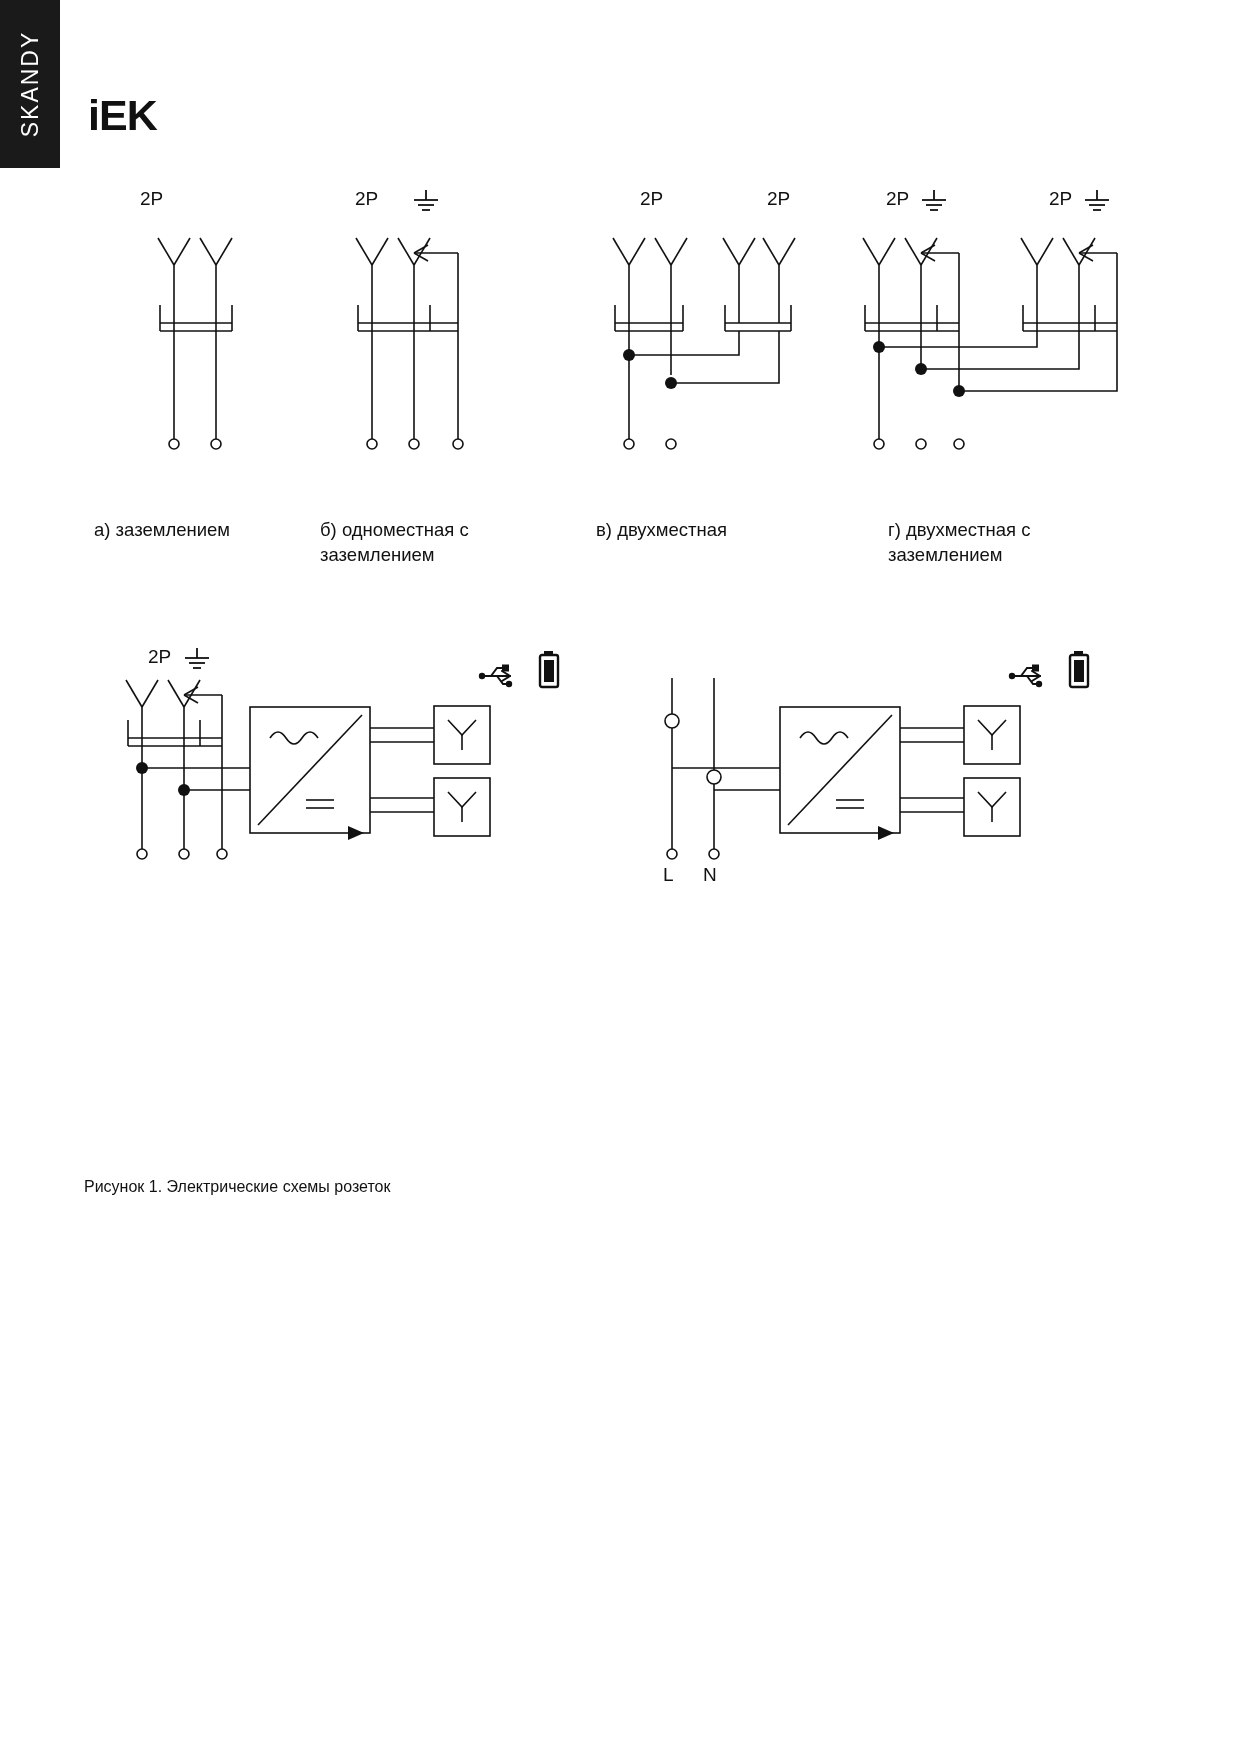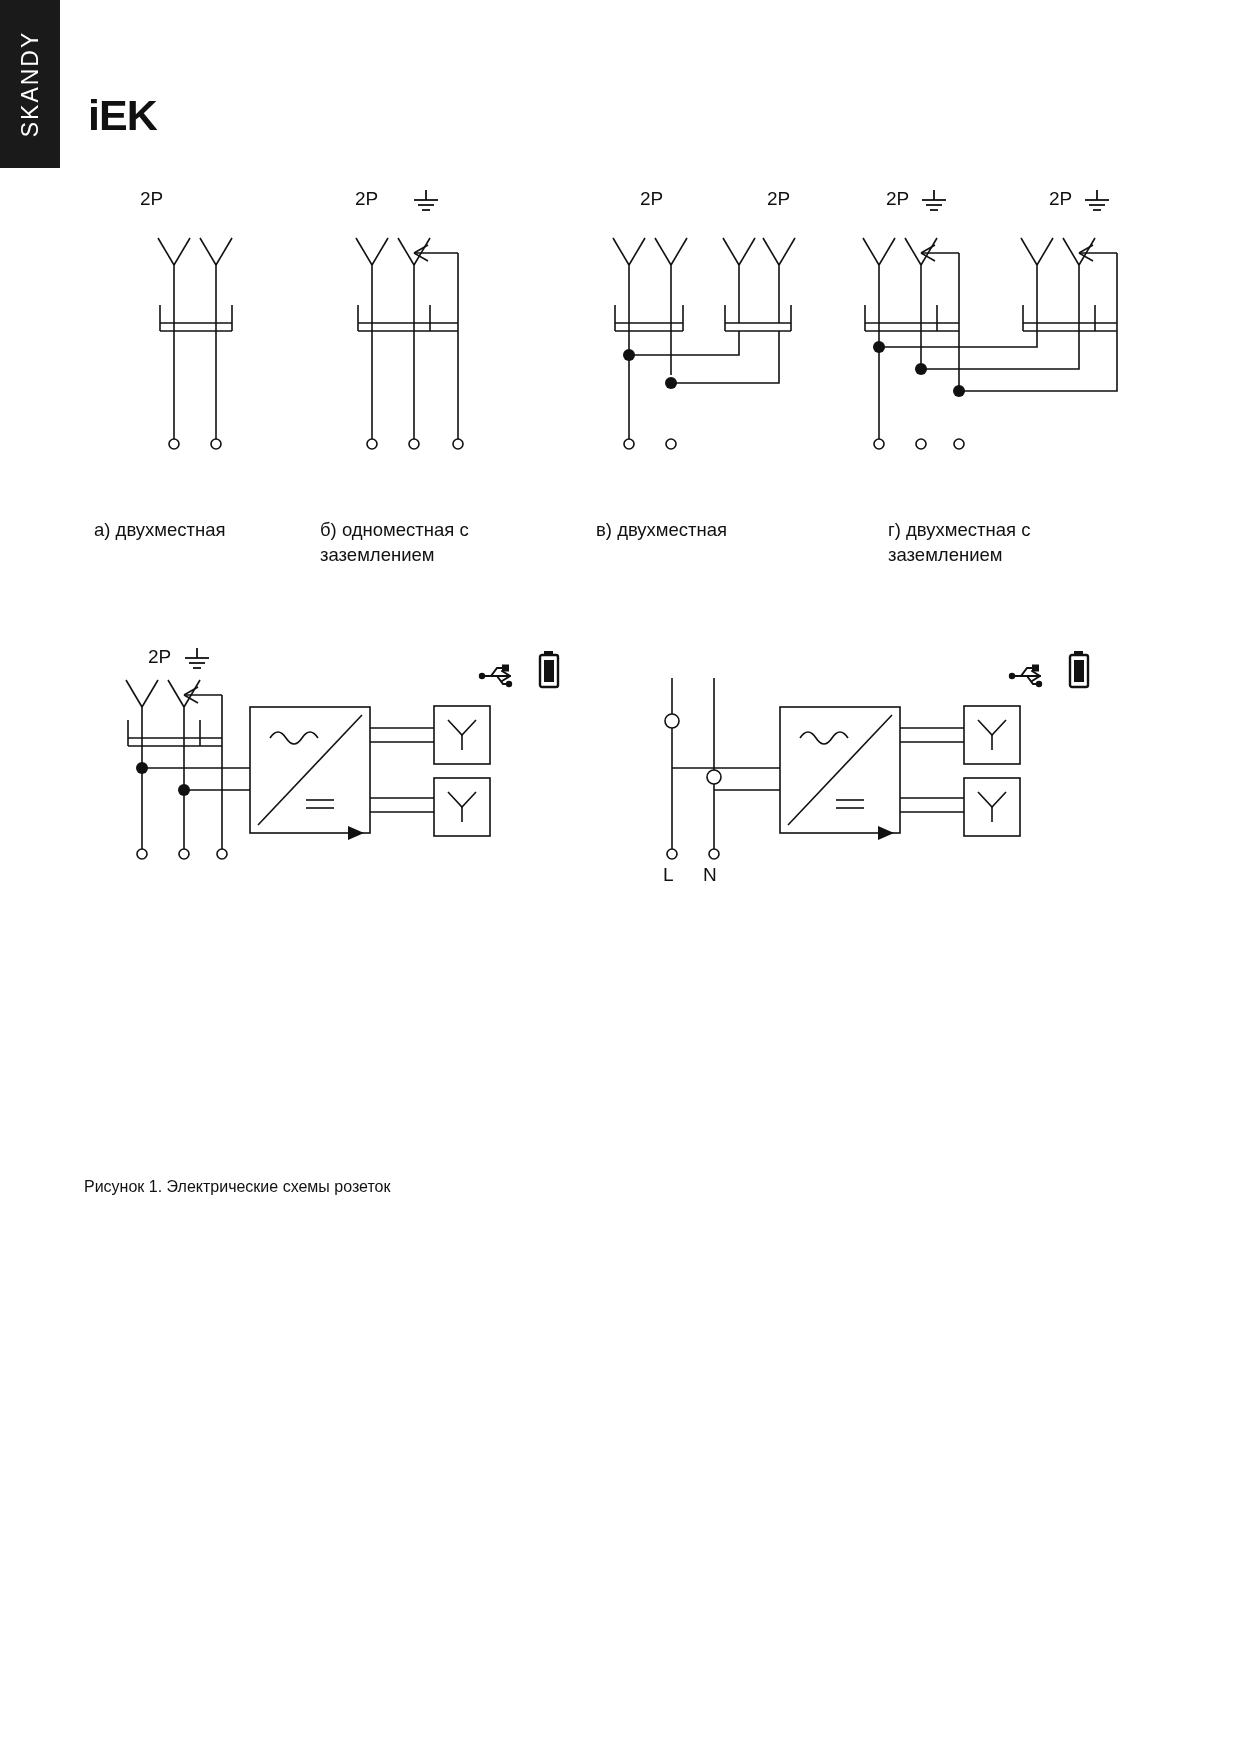--- a/index.html
+++ b/index.html
@@ -107,21 +107,21 @@
       <path d="M20 128 L92 128"></path>
       <path d="M20 136 L92 136"></path>
 
       <path d="M20 110 L20 136"></path>
       <path d="M92 110 L92 136"></path>
     </g>
     <circle cx="34" cy="249" r="5" fill="#ffffff" stroke="#111111" stroke-width="1.6"></circle>
     <circle cx="76" cy="249" r="5" fill="#ffffff" stroke="#111111" stroke-width="1.6"></circle>
   </svg>
   <div class="caption" style="left:140px;top:186px;font-size:19px;">2P</div>
-  <div class="caption" style="left:94px;top:518px;">а) двухместная</div>
+  <div class="caption" style="left:94px;top:518px;">а) заземлением</div>
 
   <svg style="position:absolute;left:348px;top:195px;" width="160" height="260" viewBox="0 0 160 260">
     <g stroke="#111111" stroke-width="1.6" fill="none">
       <path d="M8 43 L24 70"></path>
       <path d="M40 43 L24 70"></path>
       <path d="M50 43 L66 70"></path>
       <path d="M82 43 L66 70"></path>
       <path d="M24 70 L24 245"></path>
       <path d="M66 70 L66 245"></path>
 

